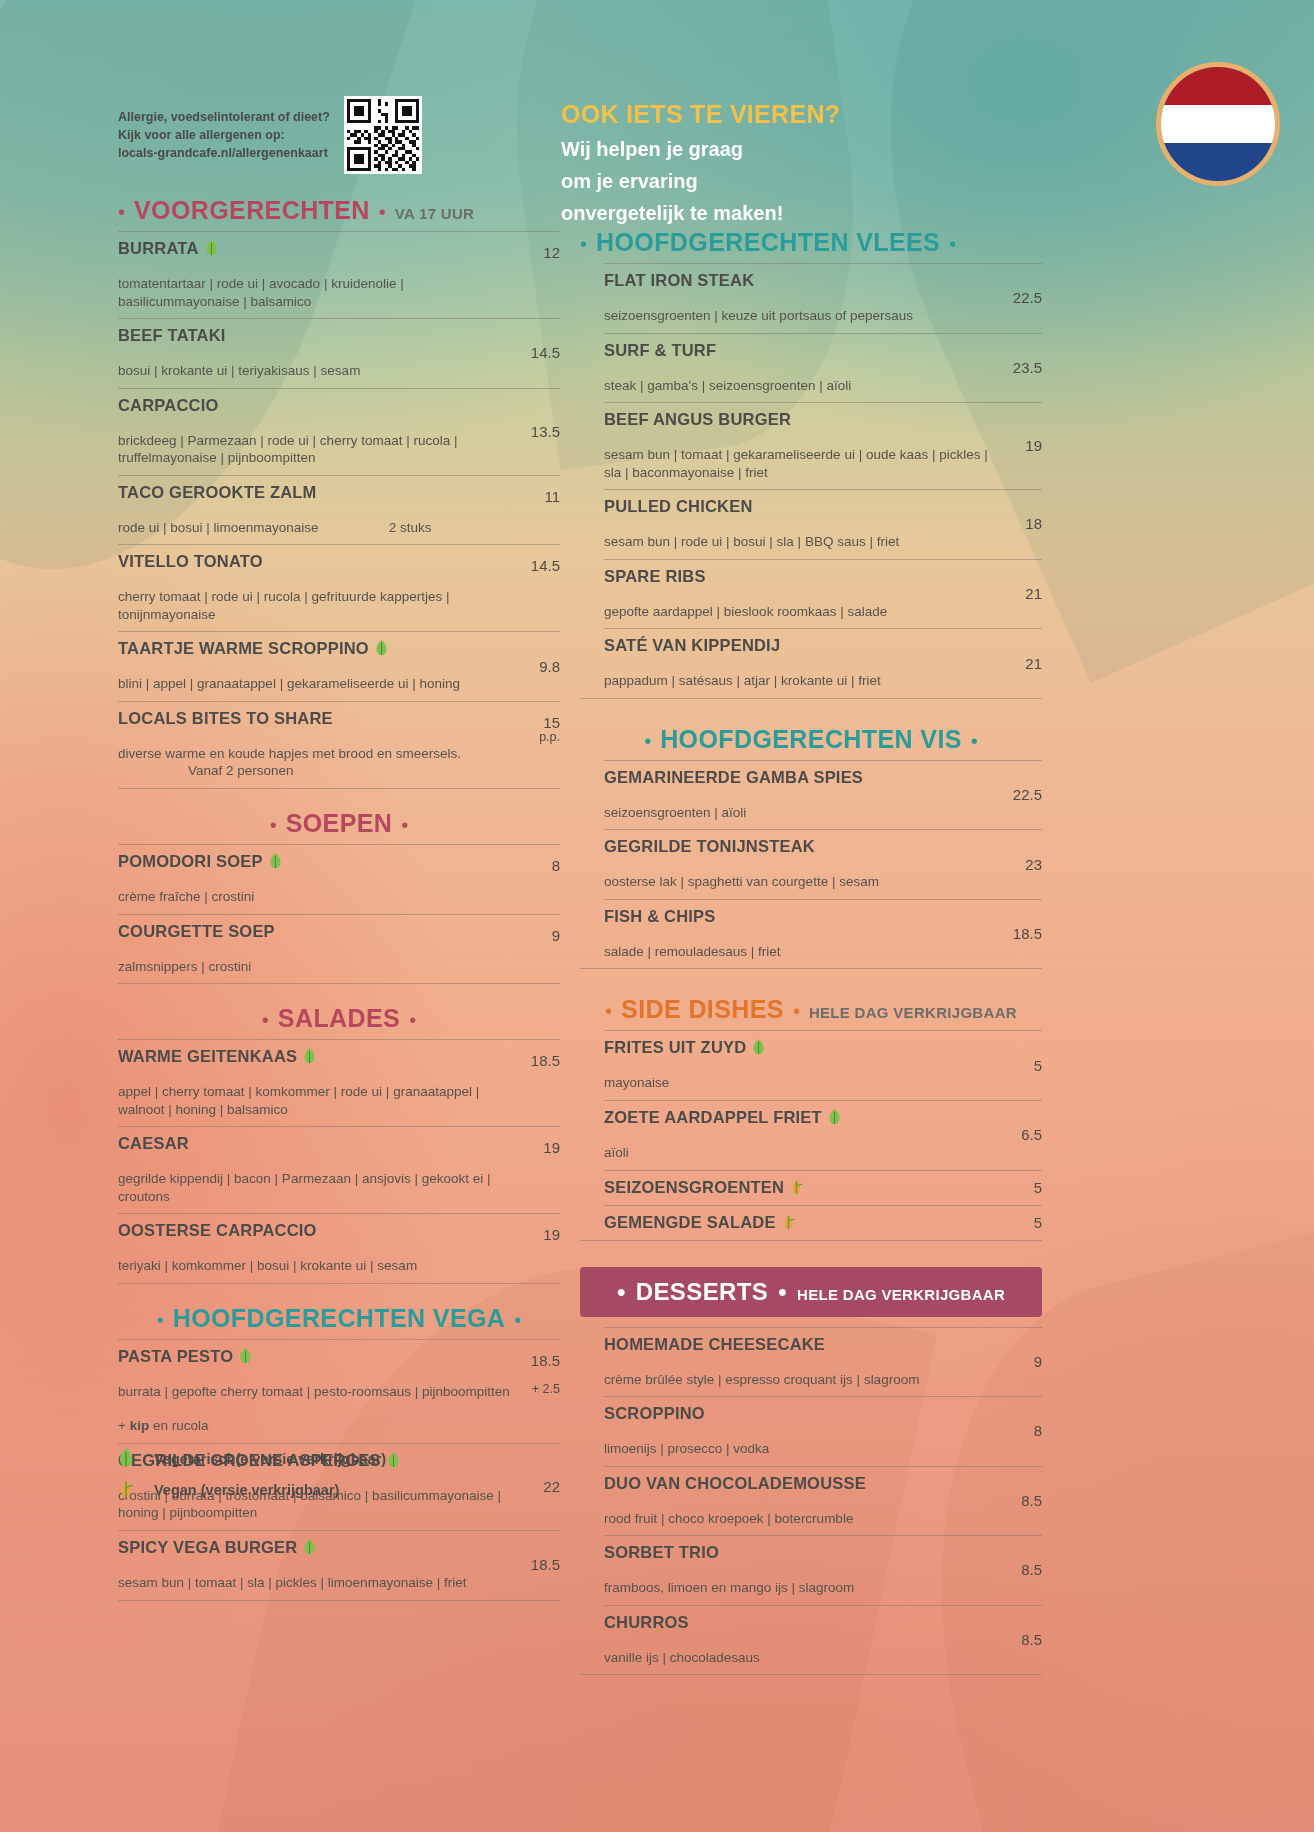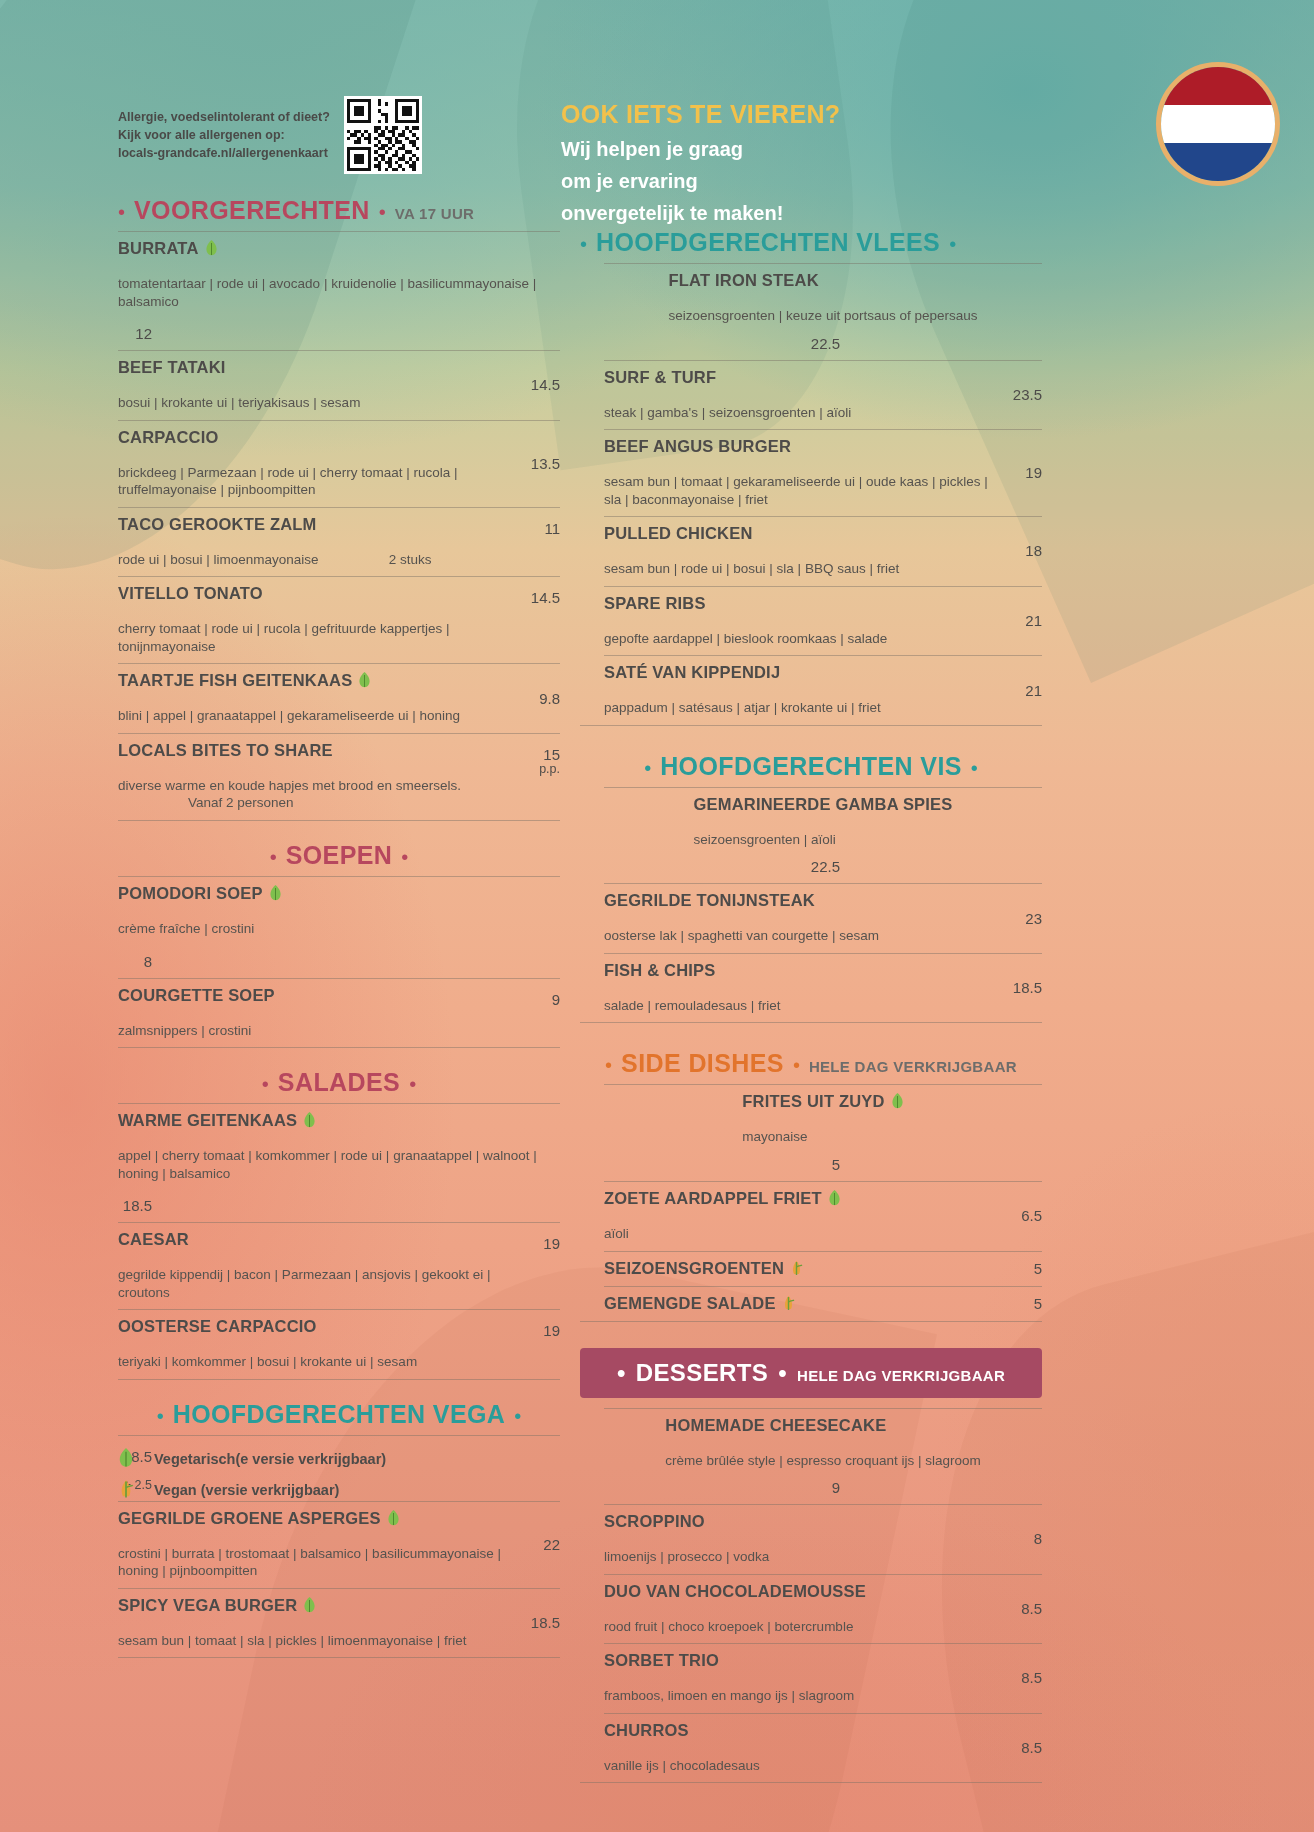--- a/index.html
+++ b/index.html
@@ -77,21 +77,21 @@
   .c-grey { color:#6d6d6b; }
   .centered { justify-content:center; }
 
   
   .items { width:100%; }
   .item {
     border-top:1px solid rgba(120,110,100,0.45);
     padding:7px 0 8px 0;
     display:flex; justify-content:space-between; align-items:flex-start; gap:10px;
   }
-  .item:first-child { border-top:1px solid rgba(120,110,100,0.45);flex-direction:column; }
+  .item:first-child { border-top:1px solid rgba(120,110,100,0.45); }
   .items.last-rule { border-bottom:1px solid rgba(120,110,100,0.45); }
   .it-main { flex:1 1 auto; }
   .it-name {
     font-size:16.5px; font-weight:bold; color:#4d4b49; letter-spacing:0.2px;
     display:flex; align-items:center; gap:6px; flex-wrap:wrap;
   }
   .it-desc { font-size:13.5px; color:#56534f; line-height:1.3; margin-top:17px; }
   .it-price {
     font-size:15px; color:#4d4b49; white-space:nowrap; text-align:right;
     padding-top:5px; min-width:34px;
@@ -315,21 +315,21 @@
               <span>VITELLO TONATO</span>
             </div>
           <div class="it-desc">cherry tomaat | rode ui | rucola | gefrituurde kappertjes | tonijnmayonaise</div>
         </div>
         <div class="it-price">14.5</div>
       </div>
 
       <div class="item row-center">
         <div class="it-main">
           <div class="it-name">
-              <span>TAARTJE FISH GEITENKAAS</span>
+              <span>TAARTJE WARME SCROPPINO</span>
             <svg class="veg" viewBox="0 0 13 17">
                 <path d="M6.5 0 C2 4 0 9 2.5 13 C4.5 16 8.5 16 10.5 13 C13 9 11 4 6.5 0 Z" fill="#7fbf4d"></path>
                 <path d="M6.5 3 L6.5 15" stroke="#4f8a2e" stroke-width="1" fill="none"></path>
               </svg>
           </div>
           <div class="it-desc">blini | appel | granaatappel | gekarameliseerde ui | honing</div>
         </div>
         <div class="it-price price-mid">9.8</div>
       </div>
 
@@ -416,20 +416,31 @@
       </div>
     </div>
 
     <div class="sec-head centered">
       <span class="dot c-teal">•</span>
       <span class="sec-title c-teal">HOOFDGERECHTEN VEGA</span>
       <span class="dot c-teal">•</span>
     </div>
     <div class="items last-rule">
       <div class="item">
+        <div class="it-main">
+          <div class="it-name">
+              <span>PASTA PESTO</span>
+            <svg class="veg" viewBox="0 0 13 17">
+                <path d="M6.5 0 C2 4 0 9 2.5 13 C4.5 16 8.5 16 10.5 13 C13 9 11 4 6.5 0 Z" fill="#7fbf4d"></path>
+                <path d="M6.5 3 L6.5 15" stroke="#4f8a2e" stroke-width="1" fill="none"></path>
+              </svg>
+          </div>
+          <div class="it-desc">burrata | gepofte cherry tomaat | pesto-roomsaus | pijnboompitten</div>
+          <div class="it-desc">+ <b>kip</b> en rucola</div>
+        </div>
         <div class="it-price">
           <span>18.5</span>
           <small style="margin-top:14px;">+ 2.5</small>
         </div>
       </div>
       <div class="item row-center">
         <div class="it-main">
           <div class="it-name">
               <span>GEGRILDE GROENE ASPERGES</span>
             <svg class="veg" viewBox="0 0 13 17">

